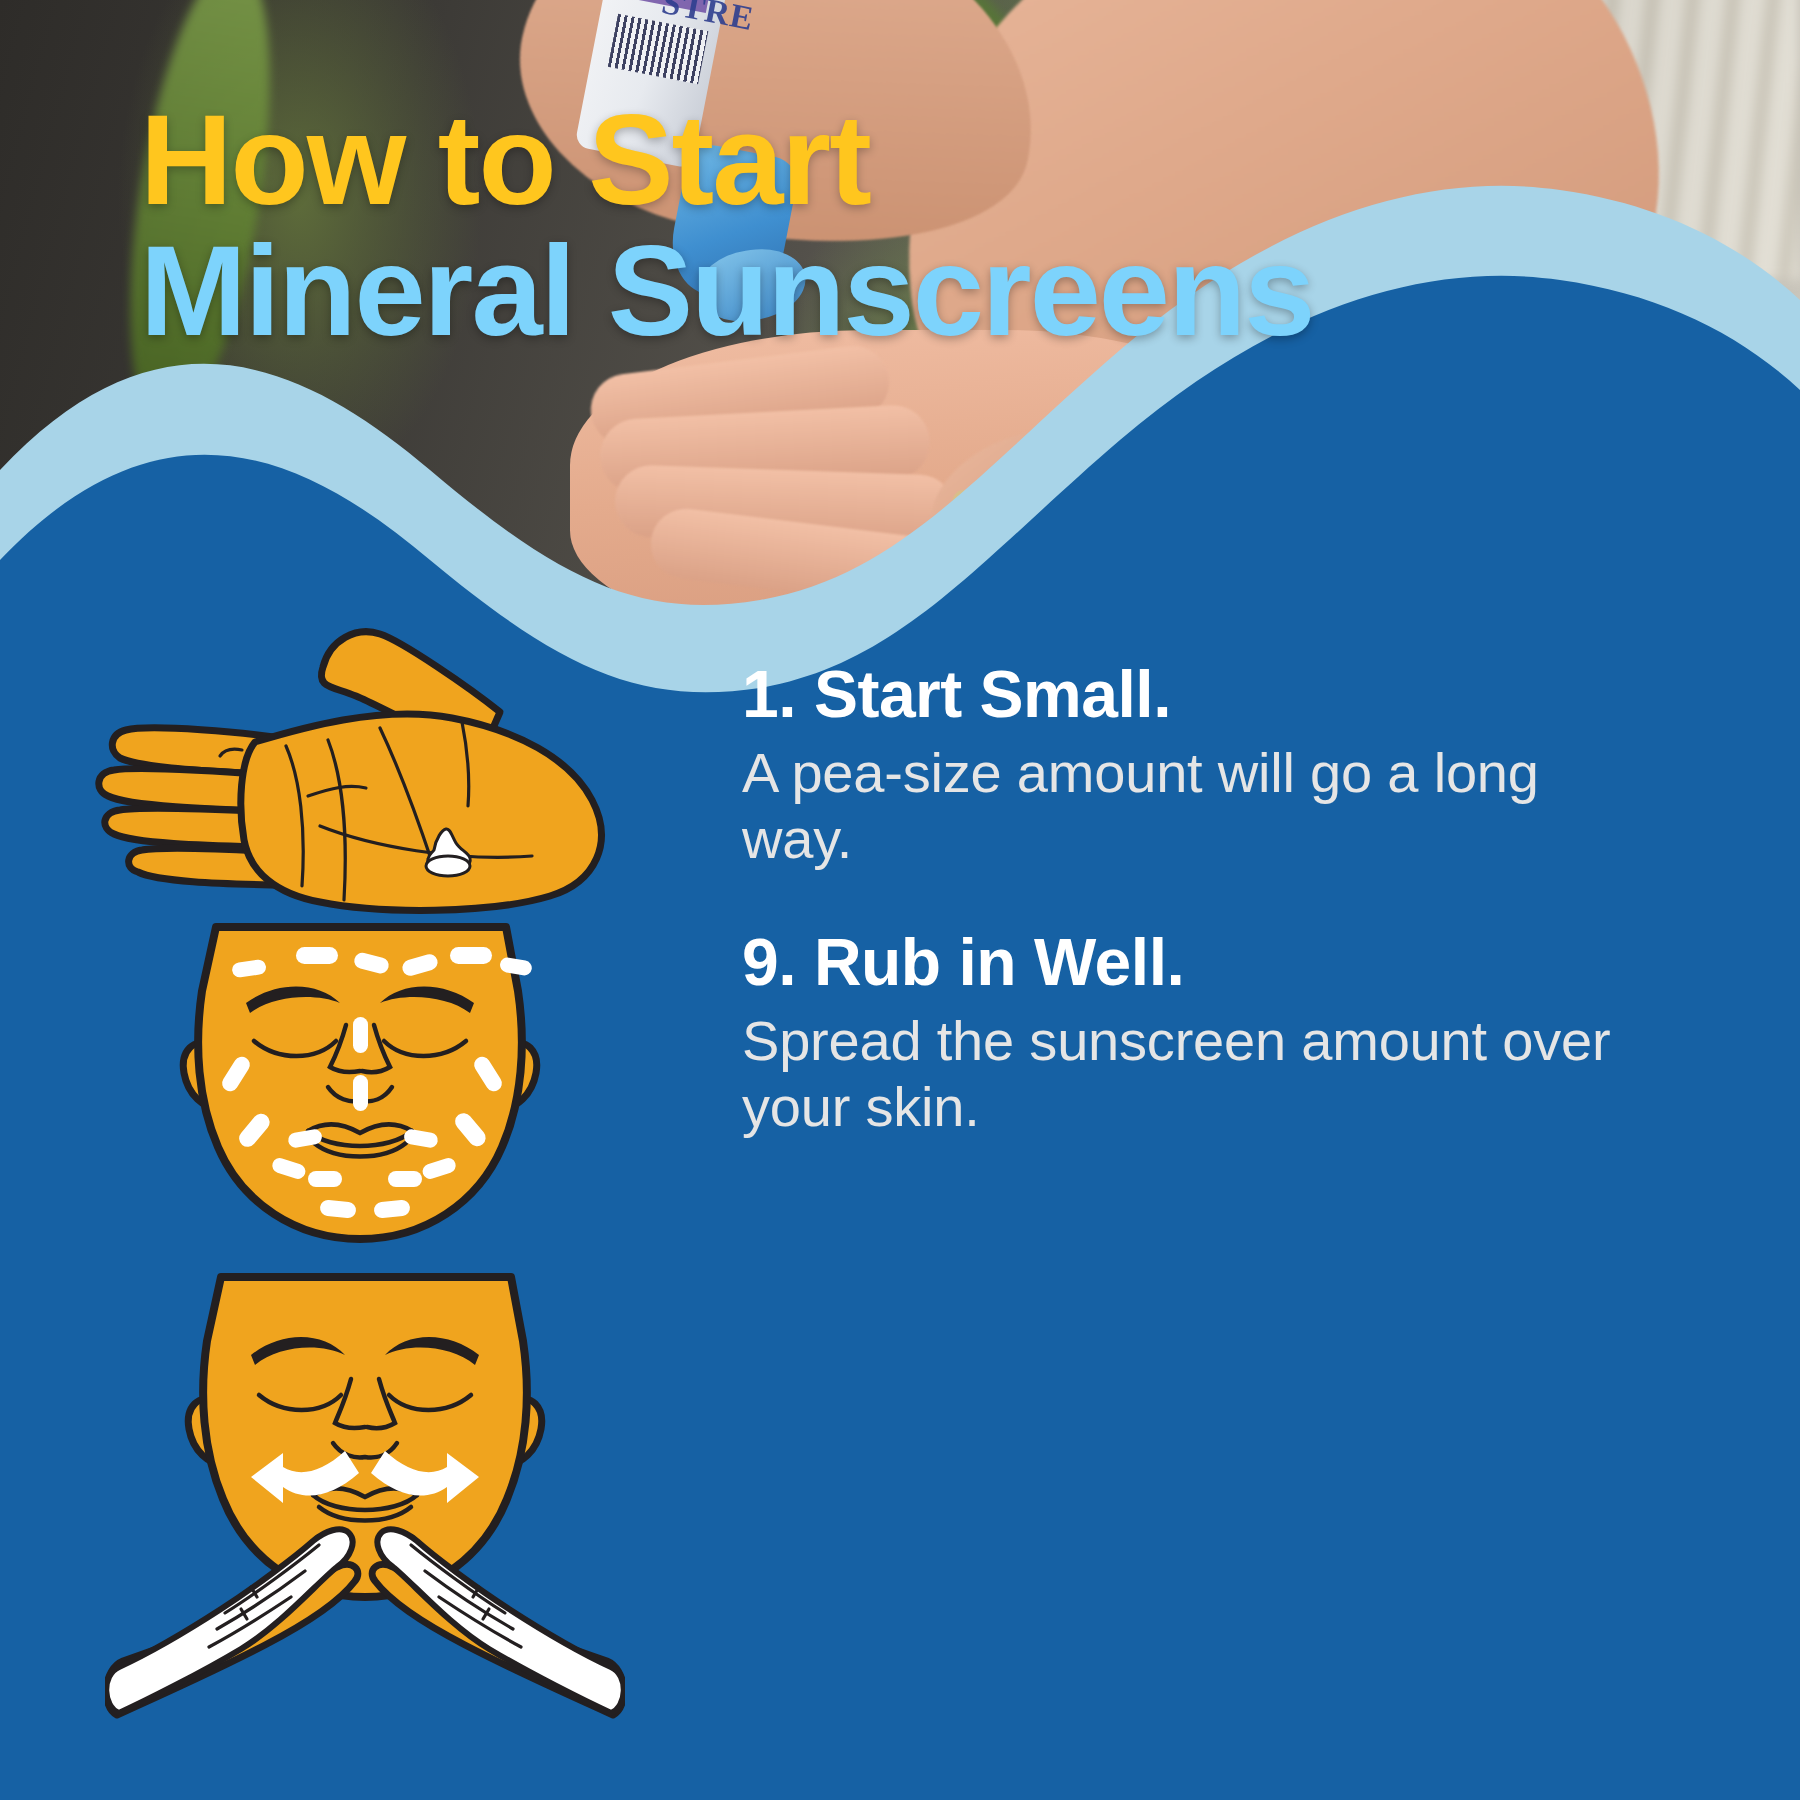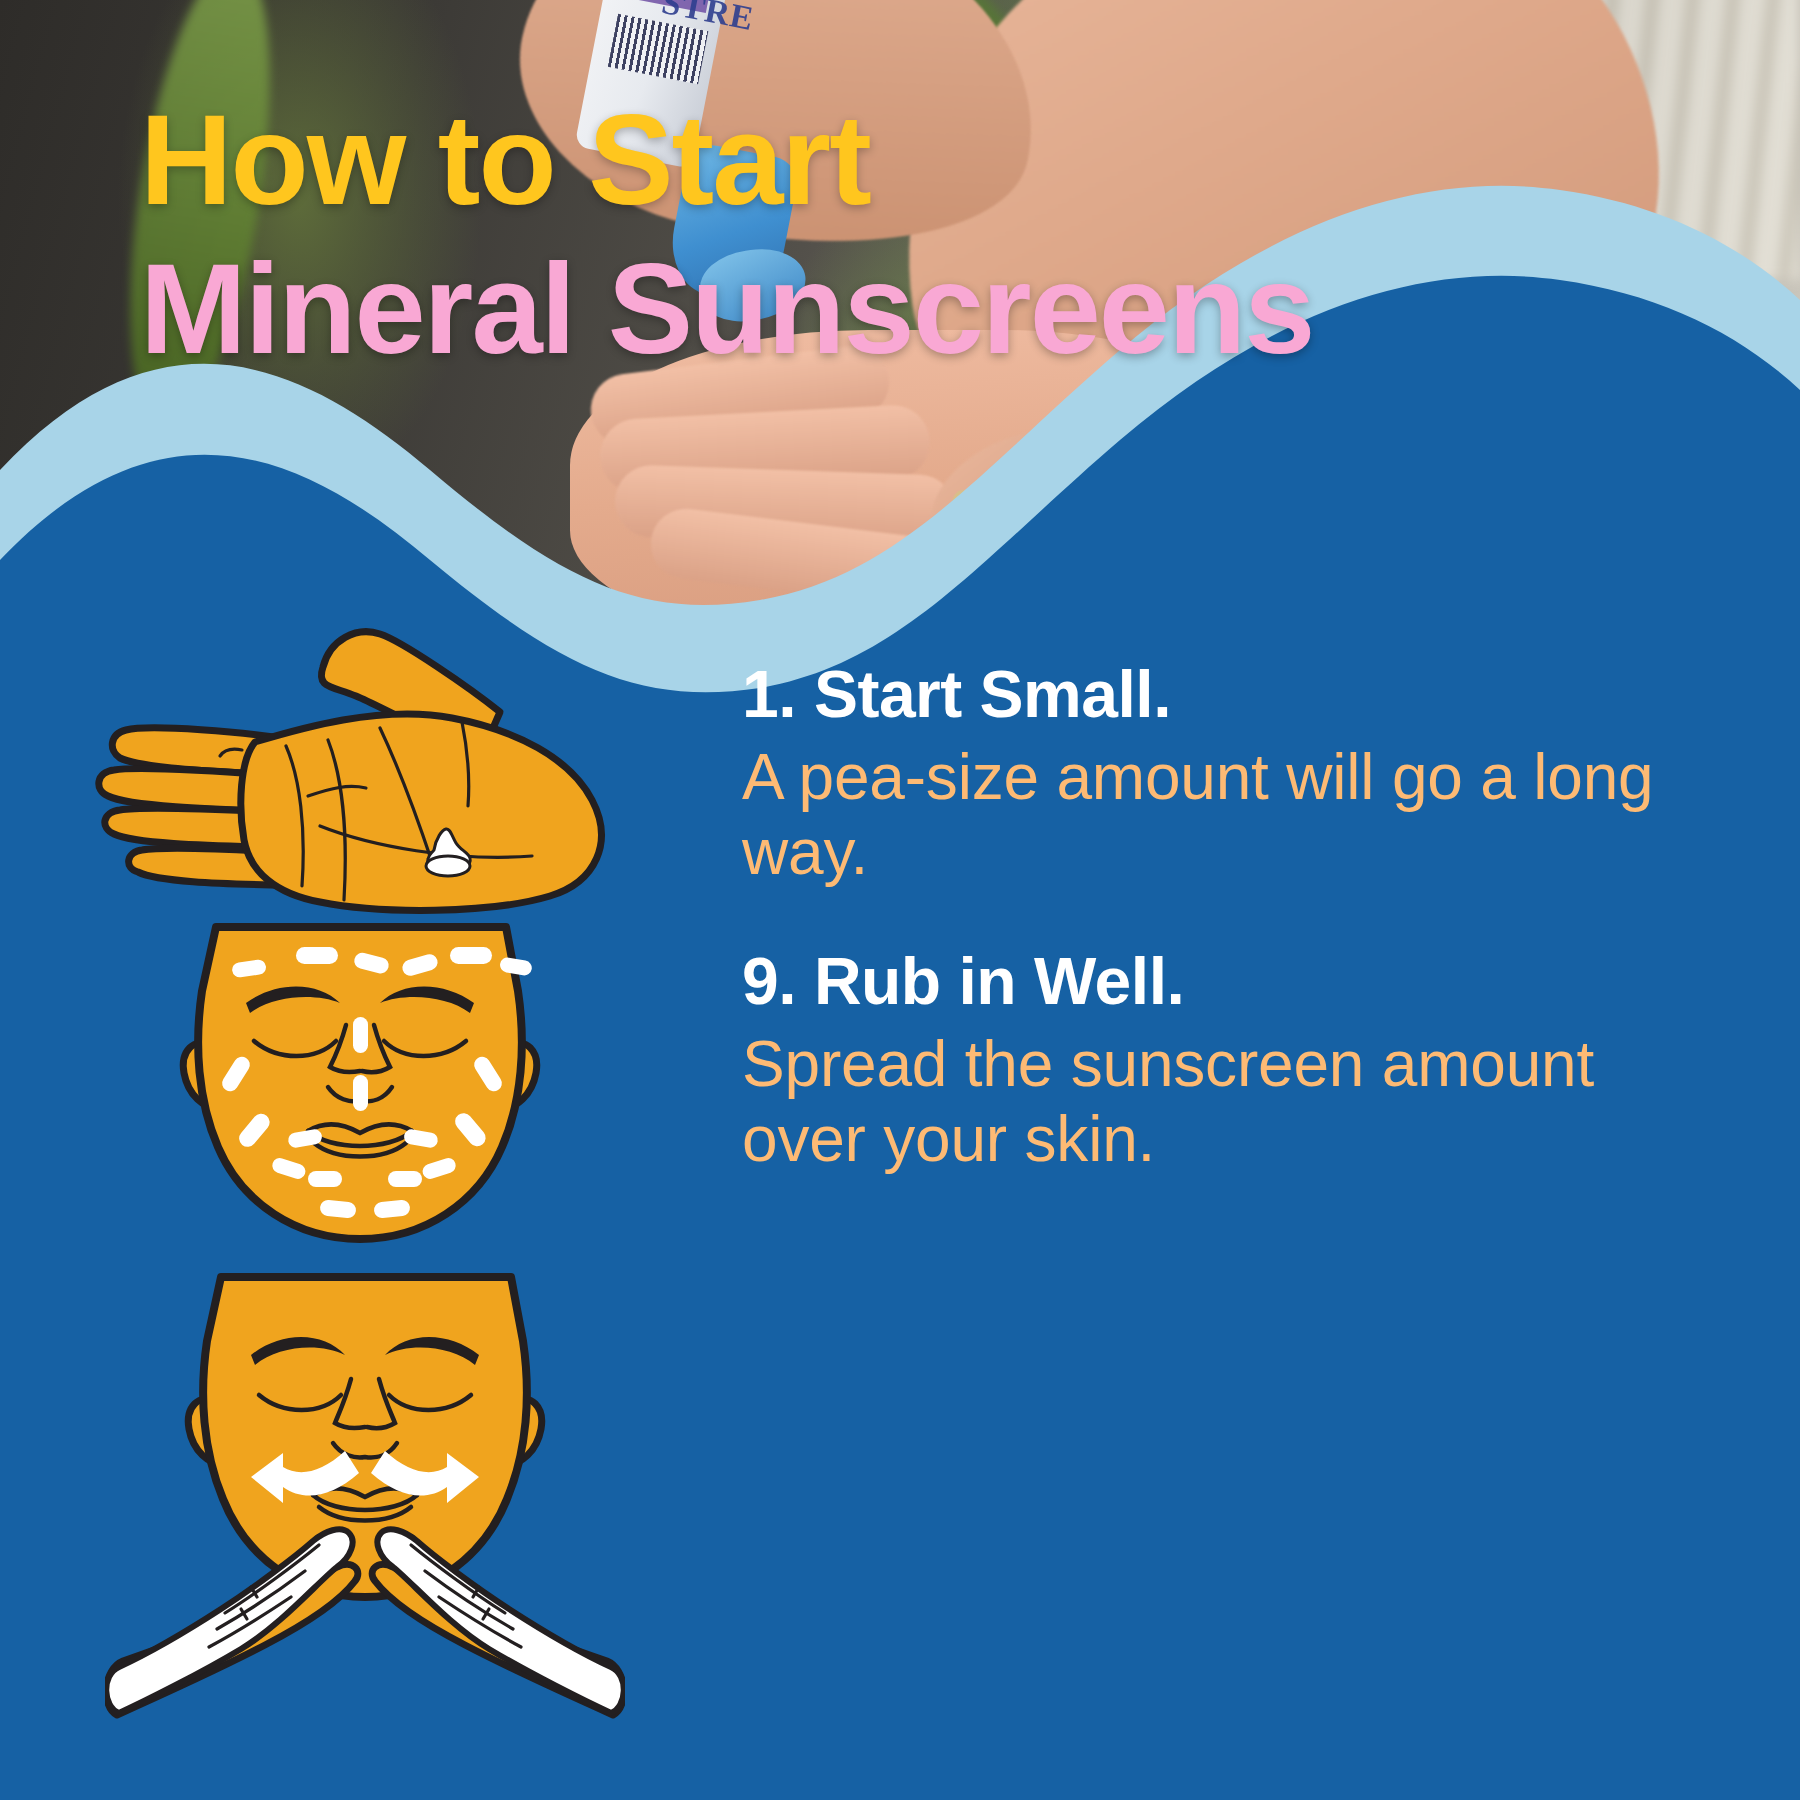--- a/index.html
+++ b/index.html
@@ -136,47 +136,47 @@
   .step:last-child { margin-bottom:0; }
   .step-title {
     color:#ffffff;
     font-size:66px;
     font-weight:bold;
     letter-spacing:-0.5px;
     line-height:1.06;
     margin-bottom:10px;
   }
   .step-body {
-    color:#fdba74;
-    font-size:64px;
+    color:#e5e5e5;
+    font-size:56px;
     line-height:1.18;
     font-weight:300;
     letter-spacing:-0.2px;
     max-width:920px;
   }
 
   
   .title-block {
     position:absolute; left:140px; top:96px; z-index:6; width:1560px;
   }
   .title-line1 {
     color:#FFC61E;
     font-size:128px;
     font-weight:bold;
     letter-spacing:-2px;
     line-height:1;
     text-shadow:0 3px 10px rgba(0,0,0,.28);
   }
   .title-line2 {
-    color:#f9a8d4;
+    color:#7dd3fc;
     font-size:128px;
     font-weight:bold;
     letter-spacing:-2px;
     line-height:1.05;
-    margin-top:18px;
+    margin-top:0;
     text-shadow:0 3px 10px rgba(0,0,0,.30);
   }
 </style>
 </head>
 <body>
 
 <div id="poster">
 
   <div class="photo-area">
     <div class="photo-bg"></div>

